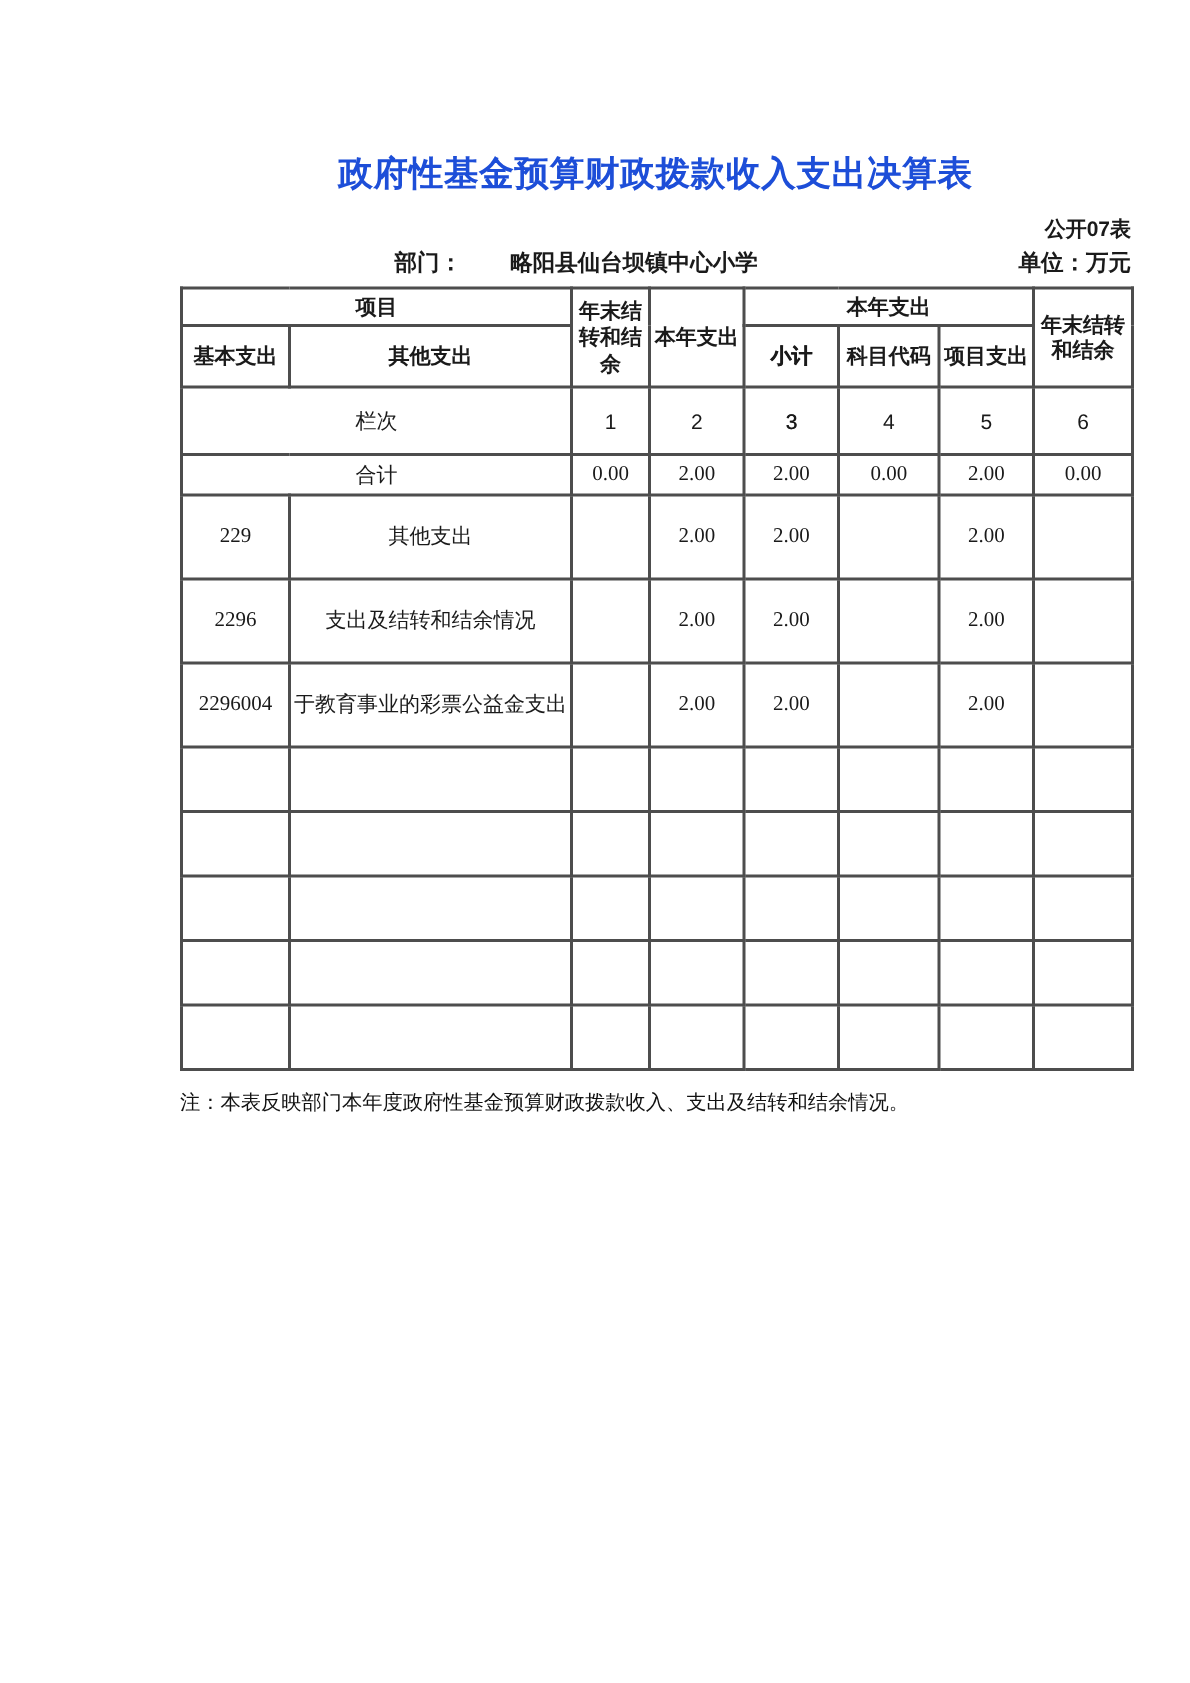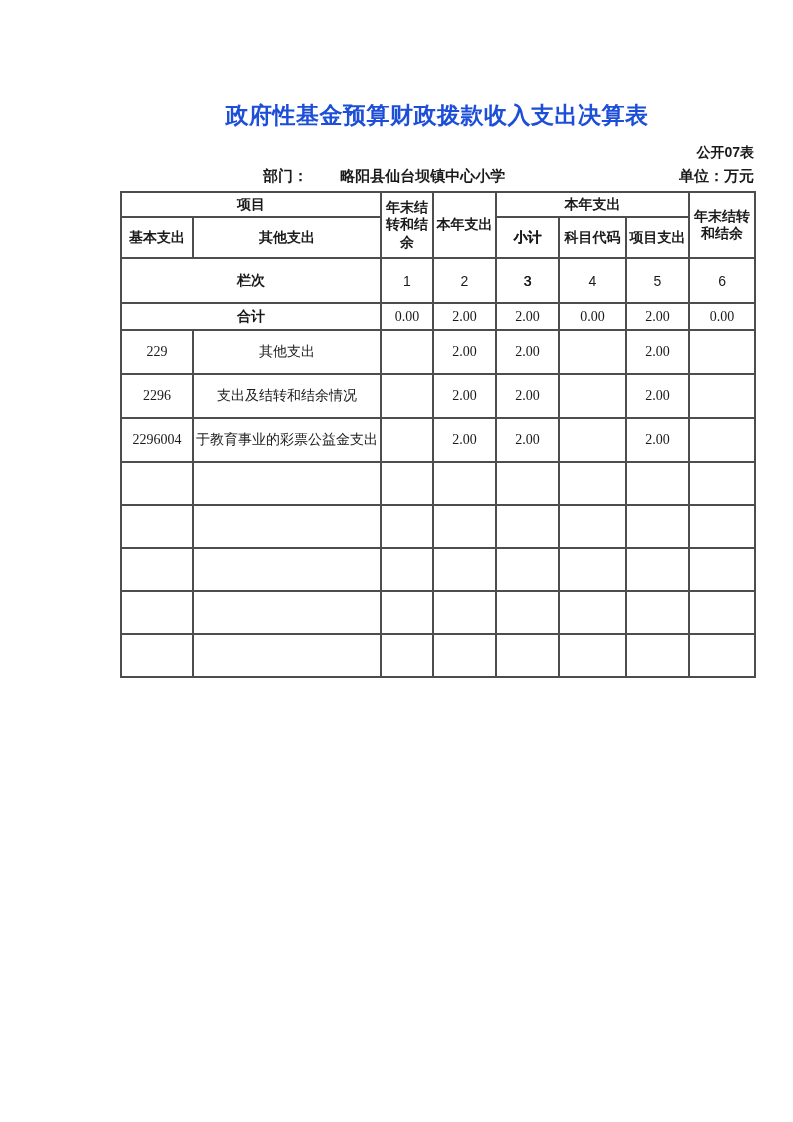--- a/index.html
+++ b/index.html
@@ -70,28 +70,28 @@
   .fund-table td {
     font-family: "Liberation Serif", "DejaVu Serif", serif;
     font-size: 14px;
   }
   .fund-table td.sans-cell {
     font-family: "Liberation Sans", "DejaVu Sans", sans-serif;
     font-weight: normal;
   }
   .fund-table td.label-cell {
     font-family: "Liberation Sans", "DejaVu Sans", sans-serif;
-    font-weight: bold;
+    font-weight: normal;
   }
   .xb { text-shadow: 0.35px 0 0 currentColor; font-weight: bold; }
   tr.hrow1 { height: 25px; }
   tr.hrow2 { height: 41px; }
   tr.lanci-row { height: 45px; }
   tr.total-row { height: 27px; }
-  tr.data-row { height: 44px; }
+  tr.data-row { height: 56px; }
   tr.empty-row { height: 43px; }
   .note {
     margin-top: 12px;
     font-family: "Liberation Serif", "DejaVu Serif", serif;
     font-size: 13.5px;
     line-height: 17px;
     text-align: left;
     color: #111;
   }
 </style>
@@ -234,14 +234,15 @@
           <td></td>
           <td></td>
           <td></td>
           <td></td>
           <td></td>
           <td></td>
         </tr>
       </tbody>
   </table>
 
+  <div class="note">注：本表反映部门本年度政府性基金预算财政拨款收入、支出及结转和结余情况。</div>
 
 </div>
 
 </body></html>

